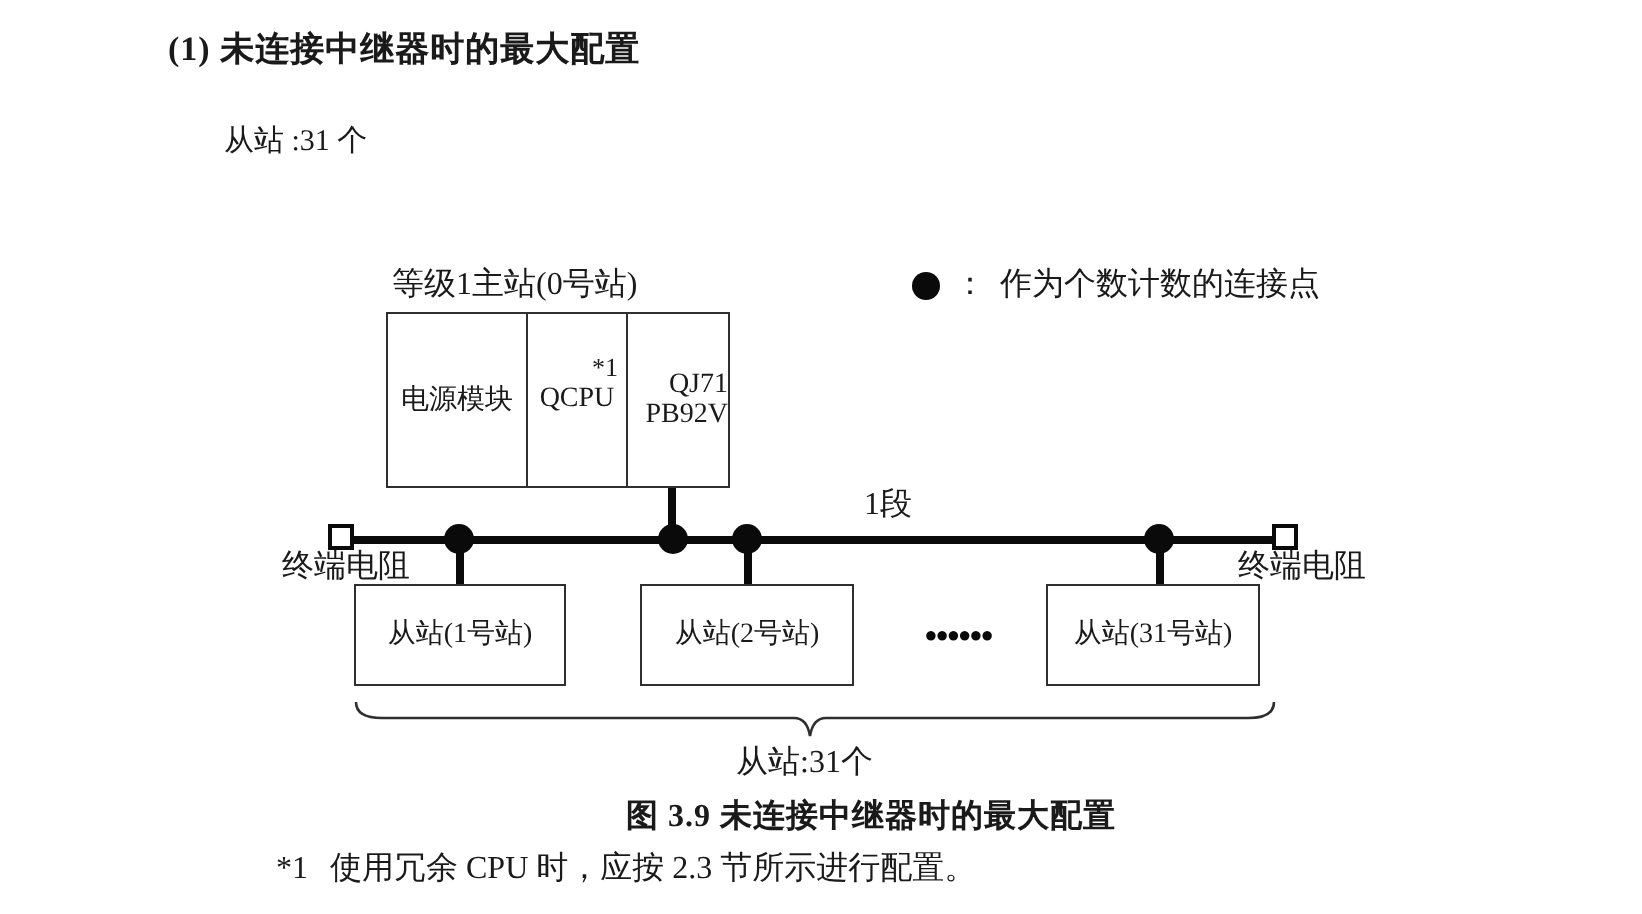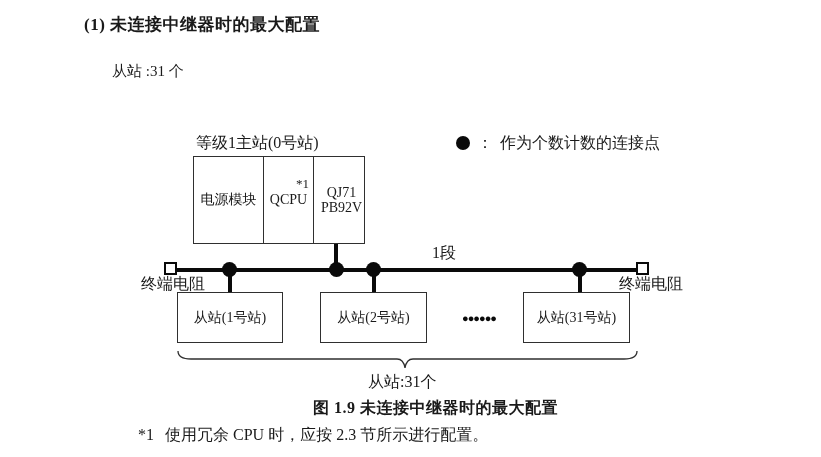--- a/index.html
+++ b/index.html
@@ -33,21 +33,21 @@
     display:flex;box-sizing:border-box;
     background:var(--background);
   }
   .m-cell{
     box-sizing:border-box;
     display:flex;align-items:center;justify-content:center;
     font-size:14px;
   }
   .m-cell.c1{width:70px;border-right:1px solid var(--box-border);}
   .m-cell.c2{width:50px;border-right:1px solid var(--box-border);position:relative;}
-  .m-cell.c3{flex:1;flex-direction:column;align-items:center;justify-content:center;padding-left:5px;line-height:15px;}
+  .m-cell.c3{flex:1;flex-direction:column;align-items:flex-end;justify-content:center;padding-left:5px;line-height:15px;}
   .cpu-ref{position:absolute;top:20px;right:4px;font-size:13px;line-height:13px;}
 
   
   .busline{left:171px;top:268px;width:472px;height:4px;background:var(--line);}
   .drop{width:4px;background:var(--line);}
   .busdot{width:15px;height:15px;border-radius:50%;background:var(--line);top:262px;}
   .term-sq{width:9px;height:9px;background:var(--background);border:2px solid var(--line);top:262px;}
 
   
   .slave-box{
@@ -126,18 +126,18 @@
   <div class="abs slave-box" style="left:523px;width:107px;">
     <span>从站</span>
     <span>(31号站)</span>
   </div>
 
   <svg class="abs" style="left:170px;top:346px;" width="475" height="28" viewBox="0 0 475 28">
     <path d="M 8 5 C 8 11 13 13 21 13 L 227 13 C 231 13 234 16 235 22 C 236 16 239 13 243 13 L 454 13 C 462 13 467 11 467 5" fill="none" stroke="#2f2f2f" stroke-width="1.3"></path>
   </svg>
   <div class="abs t14" style="left:368px;top:374px;">从站:31个</div>
 
-  <div class="abs caption" style="left:313px;top:398px;">图 1.9 未连接中继器时的最大配置</div>
+  <div class="abs caption" style="left:313px;top:398px;">图 3.9 未连接中继器时的最大配置</div>
 
   <div class="abs t14" style="left:138px;top:427px;">*1</div>
   <div class="abs t14" style="left:165px;top:427px;">使用冗余 CPU 时，应按 2.3 节所示进行配置。</div>
 
 </div>
 
 </body></html>

